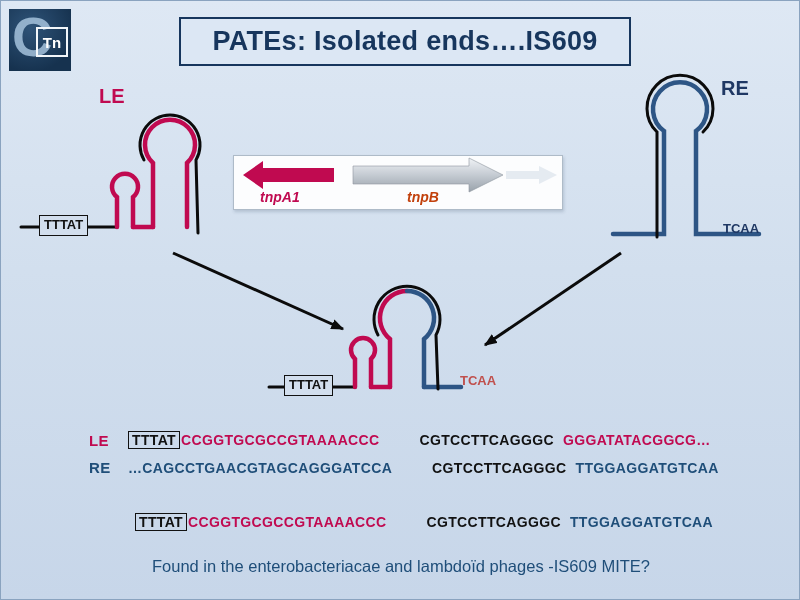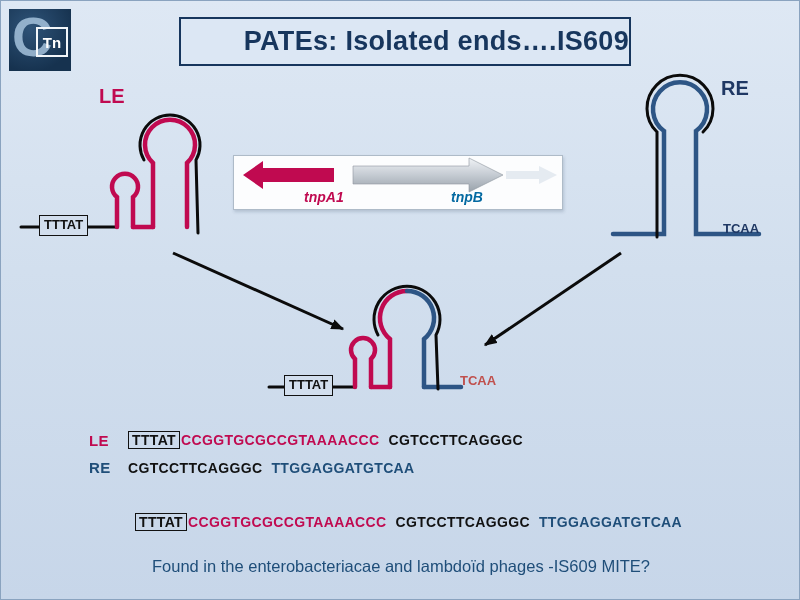--- a/index.html
+++ b/index.html
@@ -11,30 +11,30 @@
 
   
   .logo{left:8px;top:8px;width:62px;height:62px;z-index:4;
     background:radial-gradient(circle at 35% 30%, #2e5378, #16324f 75%);}
   .logo-c{left:3px;top:-3px;font-size:56px;font-weight:bold;color:#a5c2dc;opacity:.85;line-height:62px;}
   .logo-tn{left:27px;top:18px;width:28px;height:26px;border:2px solid #f2f6fa;color:#ffffff;
     font-size:15px;font-weight:bold;display:flex;align-items:center;justify-content:center;}
 
   
   .titlebox{left:178px;top:16px;width:448px;height:45px;border:2px solid #17365d;background:#dce7f4;
-    display:flex;align-items:center;justify-content:flex-end;z-index:4;
+    display:flex;align-items:center;justify-content:center;z-index:4;
     font-size:27px;font-weight:bold;color:#17365d;letter-spacing:.3px;}
   .it{}
 
   
   .genebox{left:232px;top:154px;width:328px;height:53px;background:#fcfdfe;border:1px solid #aebbc8;
     box-shadow:1px 2px 3px rgba(30,50,80,.18);z-index:1;}
-  .gene-label{position:absolute;font-size:14px;font-weight:bold;font-style:italic;margin-left:44px;}
+  .gene-label{position:absolute;font-size:14px;font-weight:bold;font-style:italic;}
   .gene-a-label{left:26px;top:33px;color:#c00a50;}
-  .gene-b-label{left:173px;top:33px;color:#0369a1;}
+  .gene-b-label{left:173px;top:33px;color:#c2410c;}
 
   .artwork{left:0;top:0;z-index:2;pointer-events:none;}
 
   .labels{z-index:3;}
   .struct-le-label{left:98px;top:84px;font-size:20px;font-weight:bold;color:#c00a50;}
   .struct-re-label{left:720px;top:76px;font-size:20px;font-weight:bold;color:#1f3864;}
   .struct-box{border:1.5px solid #111;background:#d2deed;padding:2px 4px;
     font-size:13px;font-weight:bold;color:#111;line-height:1.15;}
   .box-le{left:38px;top:214px;}
   .box-mite{left:283px;top:374px;}
@@ -44,21 +44,21 @@
   .u{text-underline-offset:2px;}
 
   
   .seq-row{display:flex;align-items:center;column-gap:9px;
     font-size:14px;font-weight:bold;letter-spacing:.35px;white-space:nowrap;z-index:3;}
   .seq-label{width:30px;font-size:15px;}
   .joined{display:flex;align-items:center;column-gap:0;}
   .seq-box{border:1.5px solid #111;padding:0 3px;color:#111;margin-right:1px;}
   .crimson{color:#c00a50;}
   .navy{color:#1f4e79;}
-  .black{color:#111;}
+  .black{color:#111;margin-left:31px;}
 
   .footer{left:0;top:556px;width:800px;text-align:center;
     font-size:16.5px;color:#1f4e79;z-index:3;}
 </style>
 </head>
 <body>
 
 <div class="slide">
 
   <div class="abs logo">
@@ -130,24 +130,26 @@
   <span class="abs labels tcaa tcaa-re u">TCAA</span>
   <span class="abs labels tcaa tcaa-mite u">TCAA</span>
 
   <div class="abs seq-row" style="left:88px;top:430px">
     <span class="seq-label crimson">LE</span>
     <span class="joined">
       <span class="seq-box">TTTAT</span>
       <span class="crimson">CCGGTGCGCCGTAAAACCC</span>
     </span>
     <span class="black">CGTCCTTCAGGGC</span>
+    <span class="crimson">GGGATATACGGCG…</span>
   </div>
 
   <div class="abs seq-row" style="left:88px;top:458px">
     <span class="seq-label navy">RE</span>
+    <span class="navy">…CAGCCTGAACGTAGCAGGGATCCA</span>
     <span class="black">CGTCCTTCAGGGC</span>
     <span class="joined">
       <span class="navy">TTGGAGGATG</span>
       <span class="navy u">TCAA</span>
     </span>
   </div>
 
   <div class="abs seq-row" style="left:134px;top:512px">
     <span class="joined">
       <span class="seq-box">TTTAT</span>

